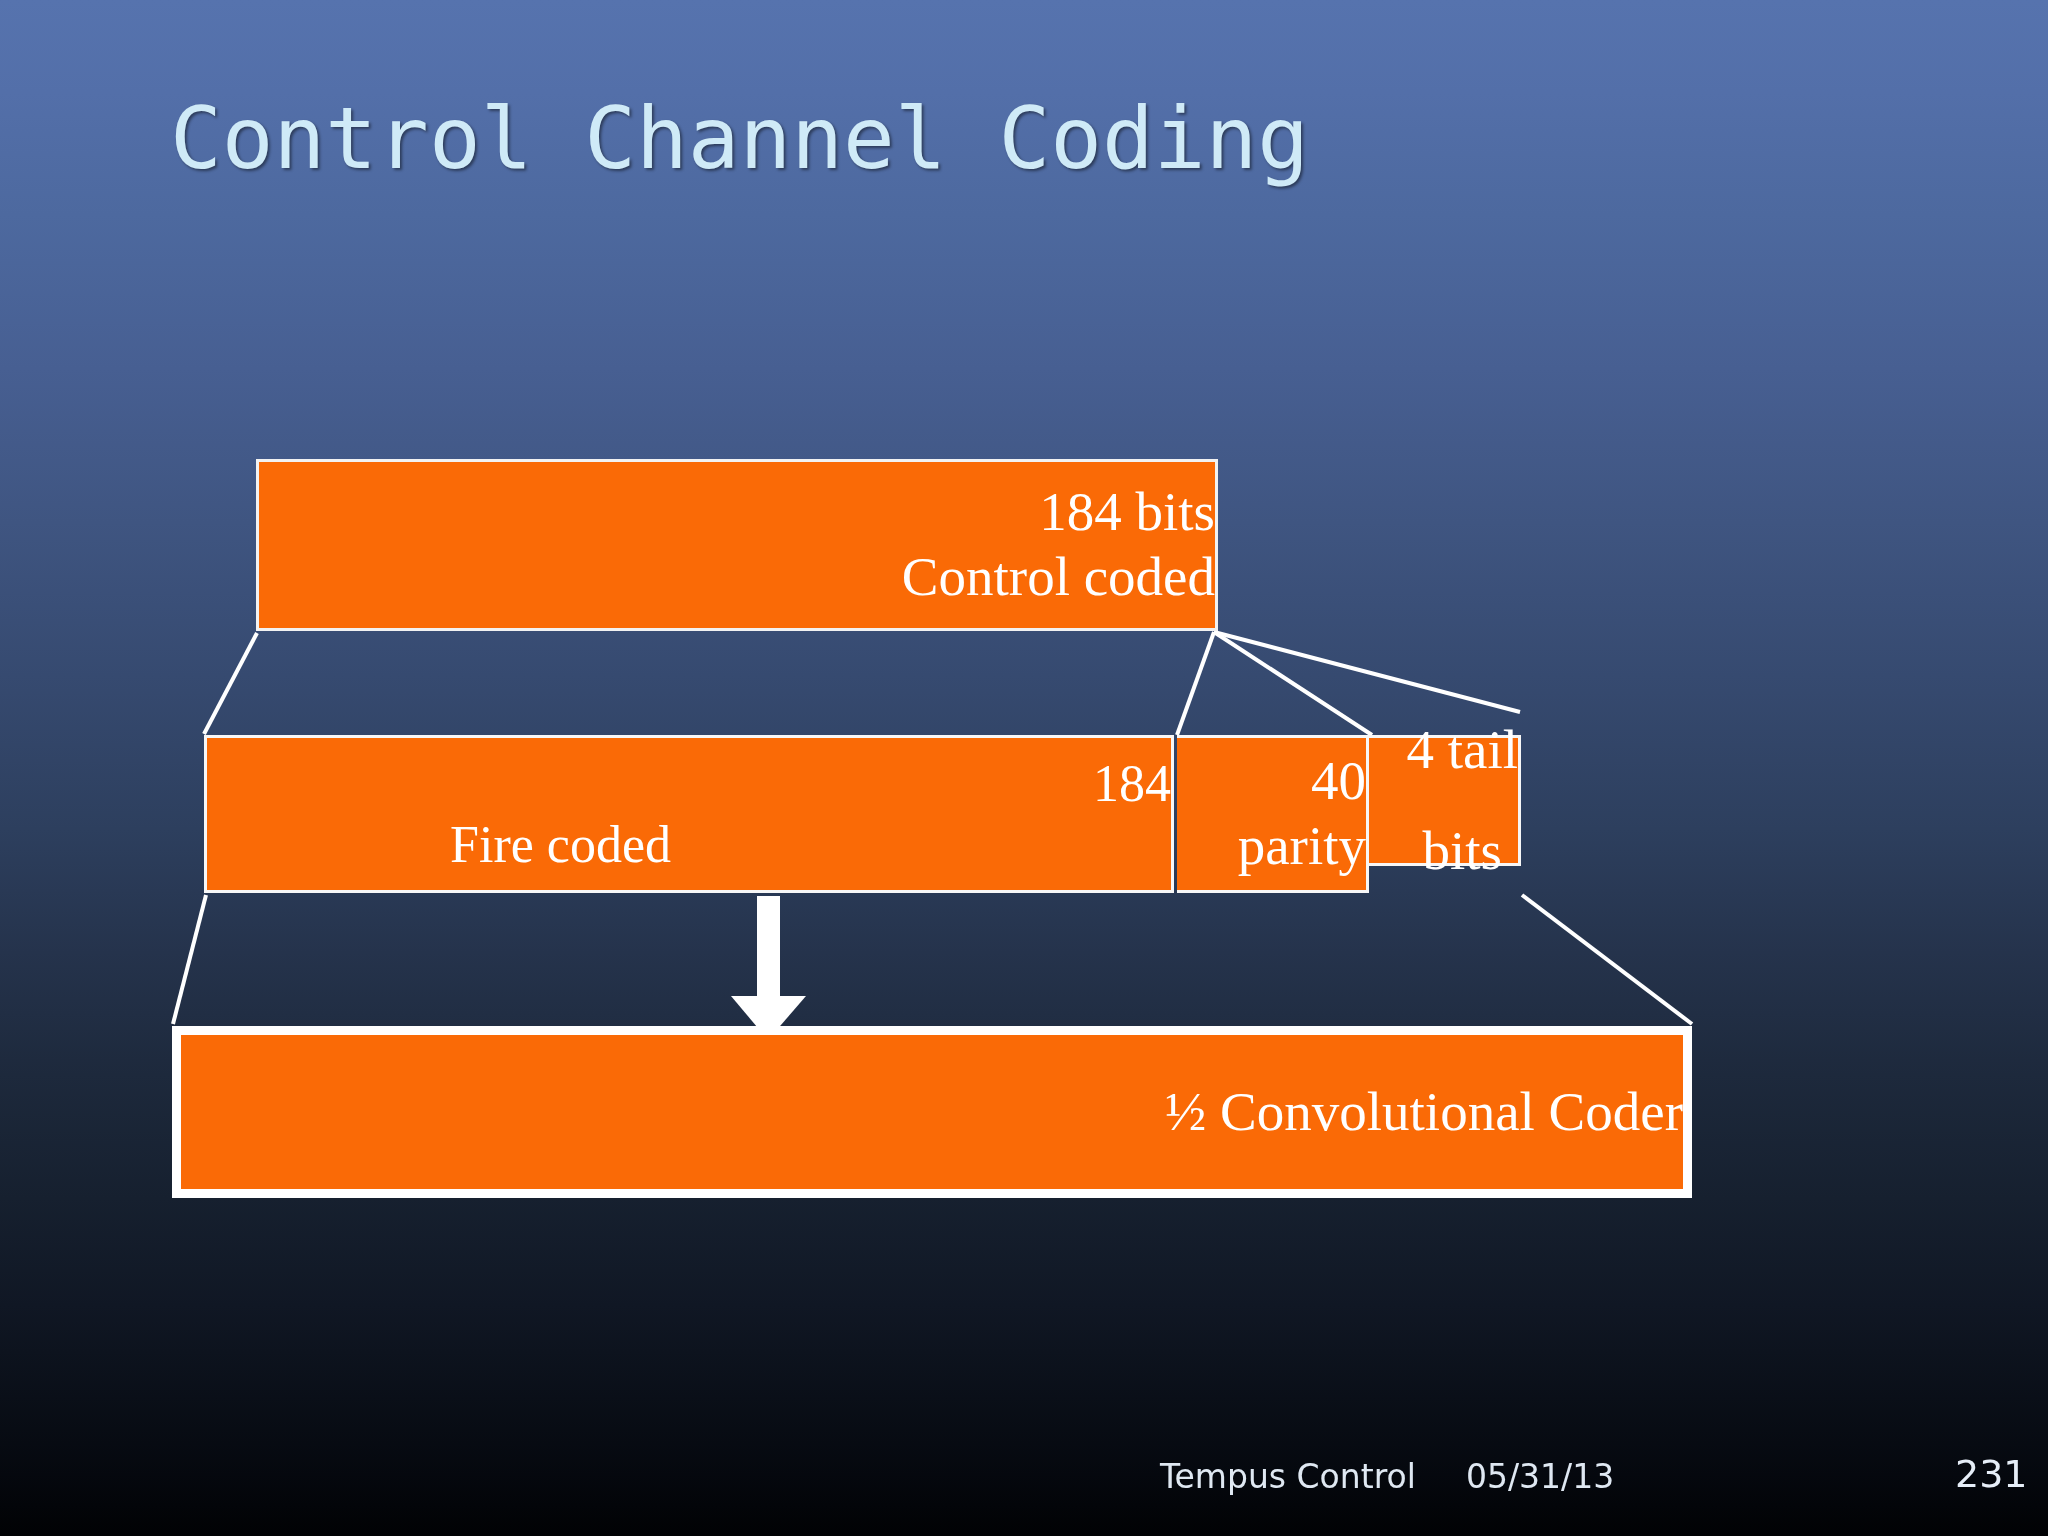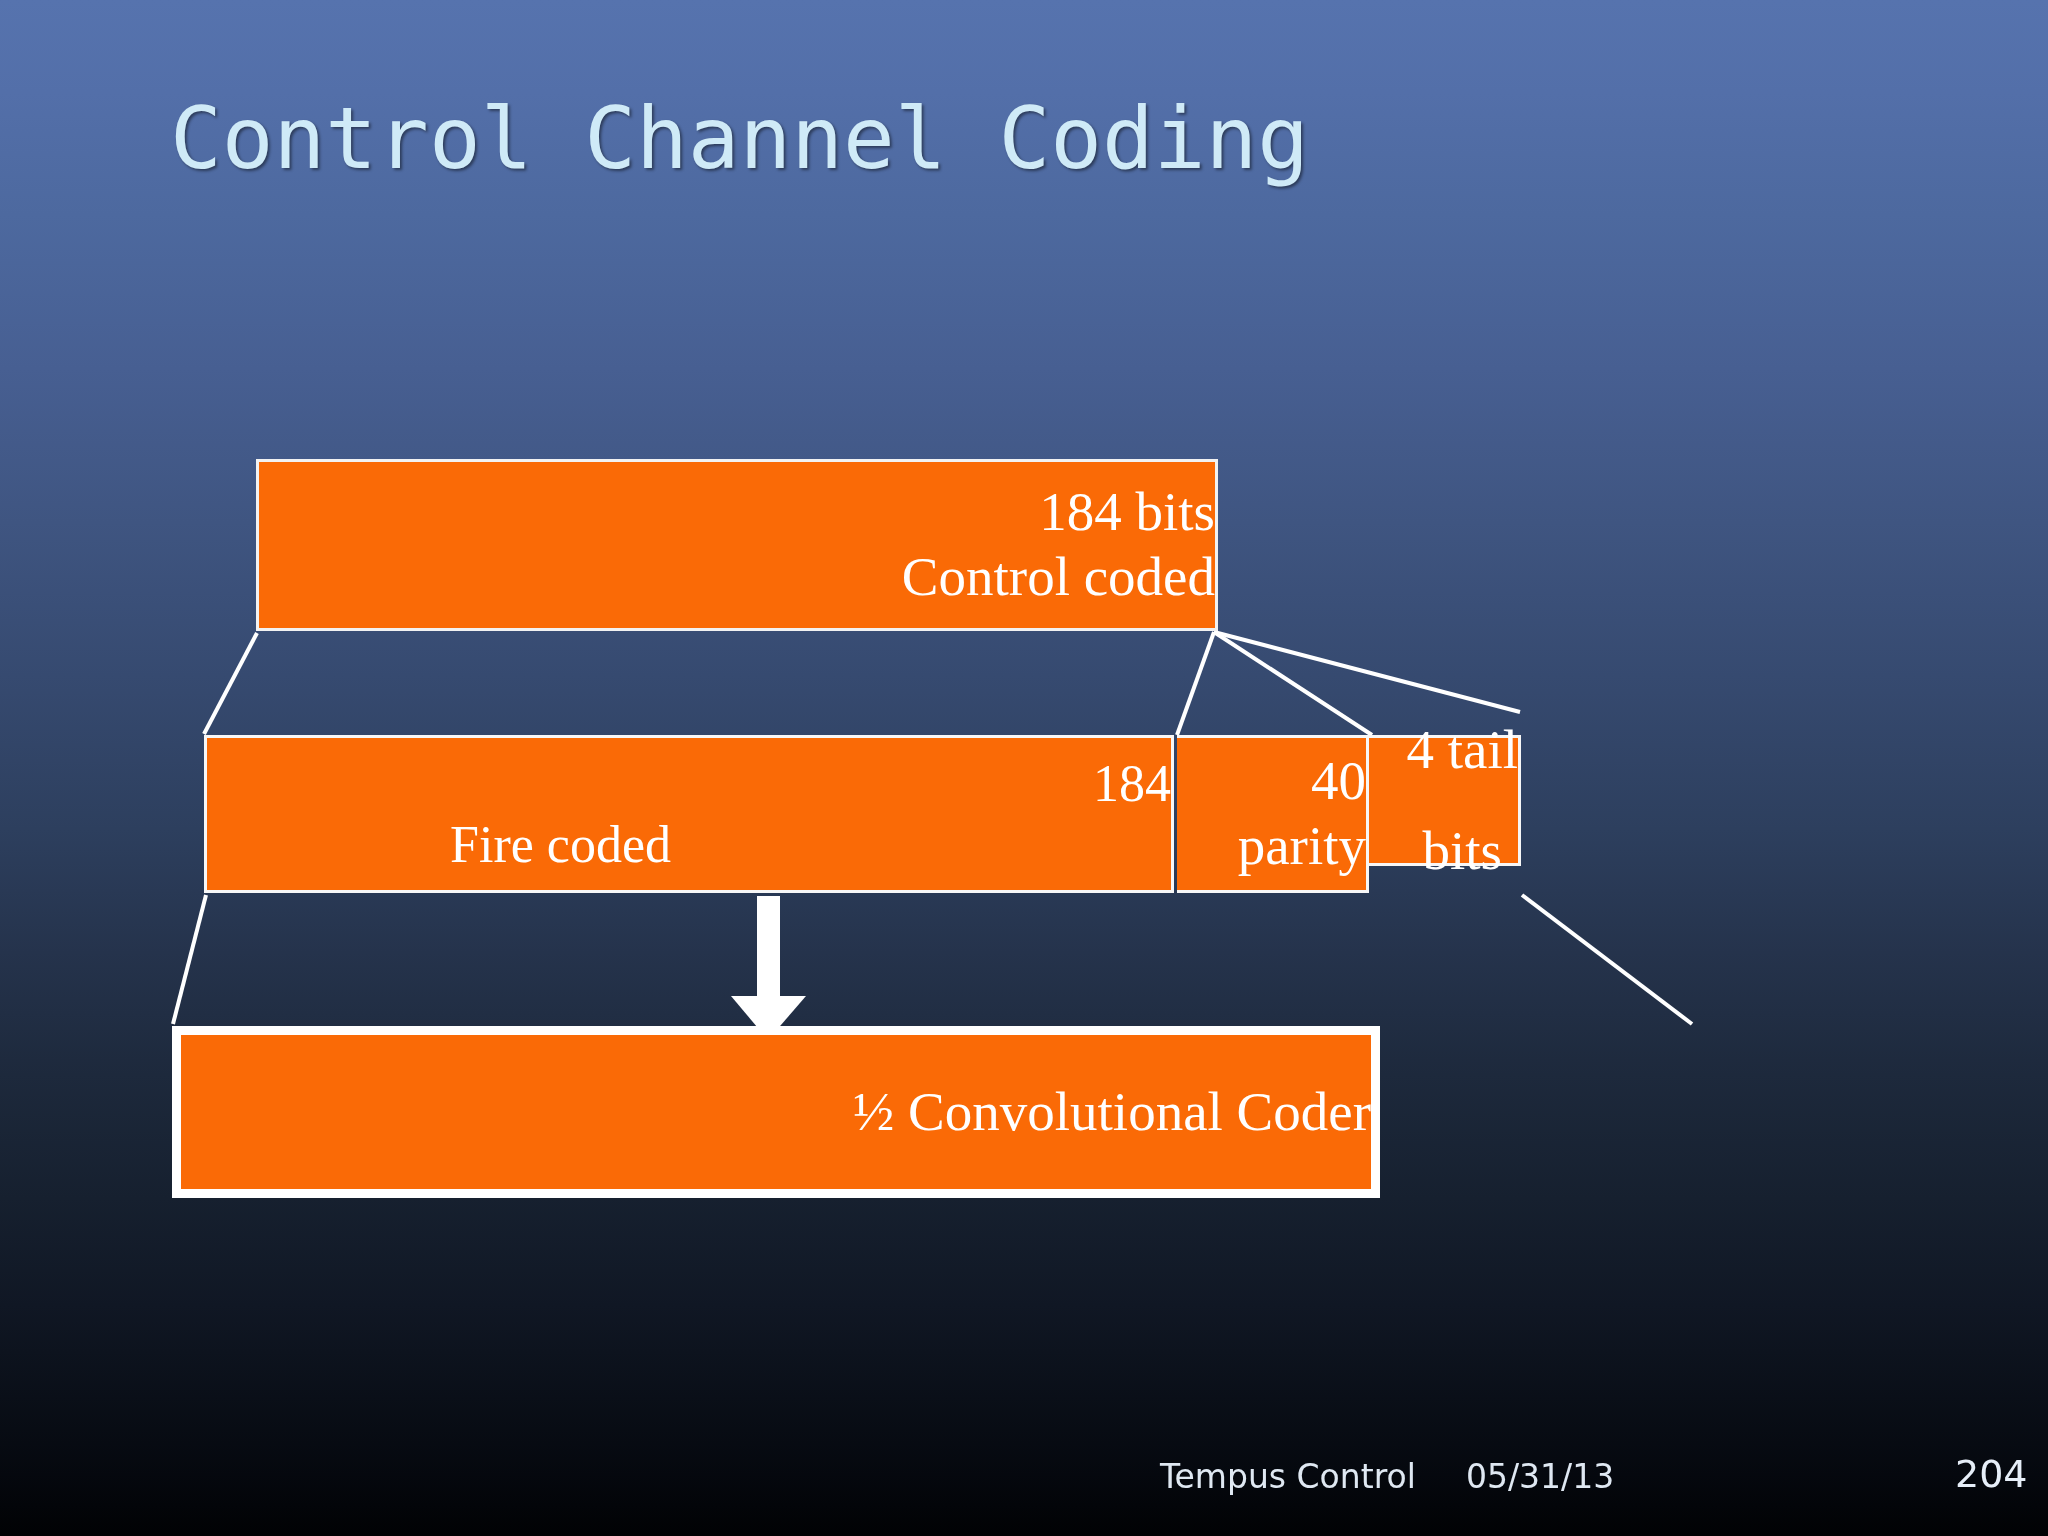--- a/index.html
+++ b/index.html
@@ -117,21 +117,21 @@
     font-size: 55px;
     gap: 36px;
   }
   #box-tail-bits .l1 { margin-left: 4px; }
   #box-tail-bits .l2 { margin-right: 16px; }
 
   
   #box-conv-coder {
     left: 172px;
     top: 1026px;
-    width: 1208px;
+    width: 1520px;
     height: 172px;
     border: 9px solid #ffffff;
     font-size: 55px;
     gap: 44px;
   }
 
   
   #footer-credit {
     position: absolute;
     left: 1160px;
@@ -204,15 +204,15 @@
     <span class="l1">4 tail</span>
     <span class="l2">bits</span>
   </div>
 
   <div class="obox" id="box-conv-coder">
     <span class="l1">½ Convolutional Coder</span>
   </div>
 
   <div id="footer-credit">Tempus Control</div>
   <div id="footer-date">05/31/13</div>
-  <div id="page-number">204</div>
+  <div id="page-number">231</div>
 
 </div>
 
 </body></html>

